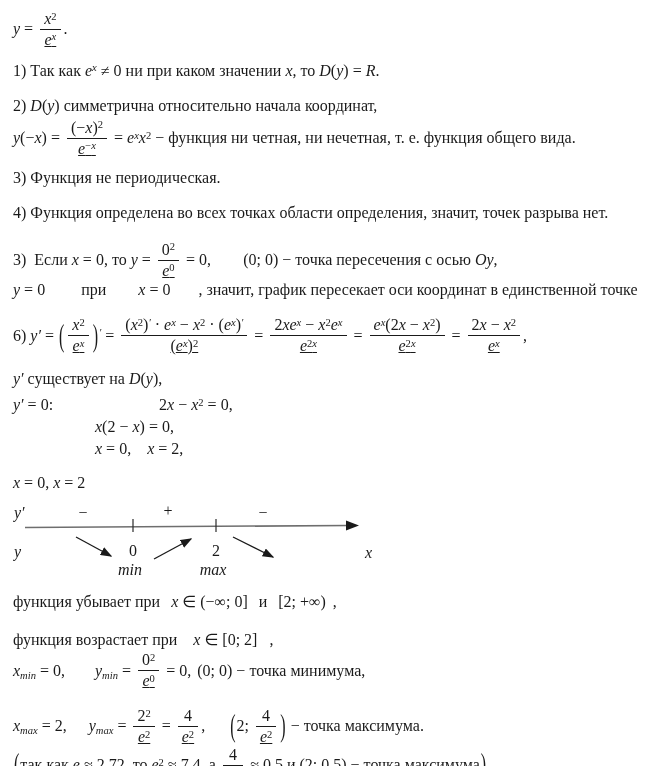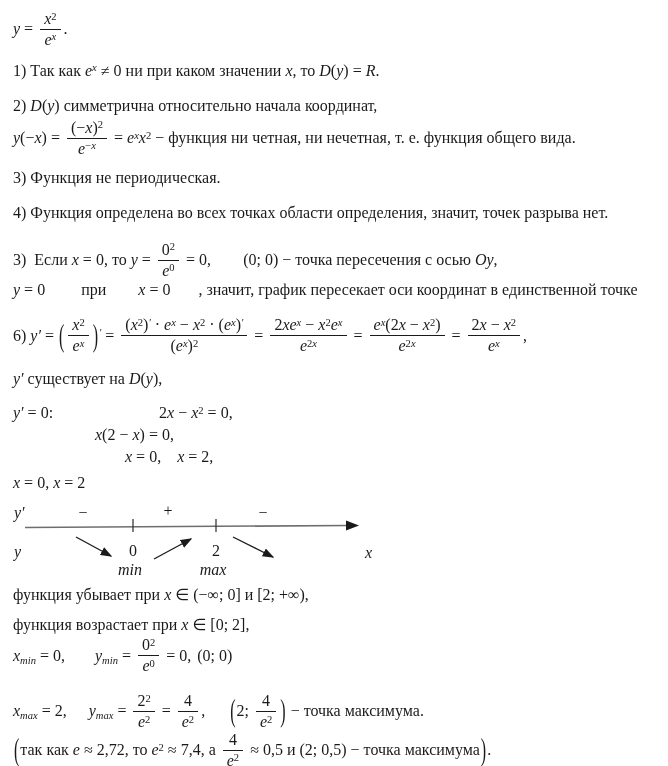--- a/index.html
+++ b/index.html
@@ -10,21 +10,21 @@
   }
   #doc{padding:10px 4px 0 13px;}
   .line{display:flex;align-items:center;line-height:22px;min-height:22px;white-space:nowrap;}
   .txt{white-space:pre;}
   .math{white-space:pre;font-style:italic;}
   .up{font-style:normal;}
   sup{font-size:0.66em;line-height:0;position:relative;top:-0.42em;vertical-align:baseline;}
   sub{font-size:0.66em;line-height:0;position:relative;top:0.28em;vertical-align:baseline;font-style:italic;}
   .frac{display:inline-flex;flex-direction:column;font-style:italic;margin:0 3px;line-height:1.12;}
   .frac .num{display:block;text-align:center;padding:0 4px 1px;border-bottom:1.2px solid #1a1a1a;}
-  .frac .den{display:block;text-align:center;padding:1px 4px 0;}
+  .frac .den{display:block;text-align:center;padding:1px 4px 0;text-decoration:underline;}
   .paren{display:inline-block;font-style:normal;margin:0 1px;transform-origin:center;}
   .diagram{margin-top:3px;}
   svg text{font-family:"Liberation Serif", serif;font-size:16px;fill:#1a1a1a;}
   svg text.it{font-style:italic;}
 </style>
 </head>
 <body>
 
 <div id="doc">
   <div id="lines-before">
@@ -119,34 +119,34 @@
           <span class="den">e<sup>x</sup></span>
         </span>
         <span class="math"><span class="up">,</span></span>
       </div>
       <div class="line" style="margin-top: 13px;">
         <span class="math">y′</span>
         <span class="txt"> существует на </span>
         <span class="math">D<span class="up">(</span>y<span class="up">)</span></span>
         <span class="txt">,</span>
       </div>
-      <div class="line" style="margin-top: 12px; gap: 33px;">
+      <div class="line" style="margin-top: 4px; gap: 33px;">
         <span class="math">y′<span class="up"> = 0:</span></span>
         <span style="display: inline-block; width: 40px;"></span>
         <span class="math"><span class="up">2</span>x<span class="up"> − </span>x<sup><span class="up">2</span></sup><span class="up"> = 0,</span></span>
       </div>
       <div class="line" style="margin-top: 0px; margin-left: 82px;">
         <span class="math">x<span class="up">(2 − </span>x<span class="up">) = 0,</span></span>
       </div>
-      <div class="line" style="margin-top: 0px; margin-left: 112px; align-items: center;">
+      <div class="line" style="margin-top: 0px; margin-left: 82px; align-items: center;">
         <span class="math">x<span class="up"> = 0,</span></span>
         <span style="display: inline-block; width: 16px;"></span>
         <span class="math">x<span class="up"> = 2,</span></span>
       </div>
-      <div class="line" style="margin-top: 4px; align-items: flex-end;">
+      <div class="line" style="margin-top: 12px; align-items: flex-end;">
         <span class="math">x<span class="up"> = 0, </span>x<span class="up"> = 2</span></span>
       </div>
     </div>
 
   <div class="diagram">
     <svg width="420" height="82" viewBox="0 0 420 82">
       <defs>
         <marker id="ah" viewBox="0 0 8 6" refX="7" refY="3" markerWidth="9" markerHeight="7" orient="auto">
           <path d="M0,0 L8,3 L0,6 z" fill="#1a1a1a"></path>
         </marker>
@@ -169,43 +169,44 @@
       <line x1="63" y1="40" x2="98" y2="59" stroke="#1a1a1a" stroke-width="1.3" marker-end="url(#ah)"></line>
       <line x1="141" y1="62" x2="178" y2="42" stroke="#1a1a1a" stroke-width="1.3" marker-end="url(#ah)"></line>
       <line x1="220" y1="40" x2="260" y2="60" stroke="#1a1a1a" stroke-width="1.3" marker-end="url(#ah)"></line>
 
       <text class="it" x="117" y="78" text-anchor="middle">min</text>
       <text class="it" x="200" y="78" text-anchor="middle">max</text>
     </svg>
   </div>
 
   <div id="lines-after">
-      <div class="line" style="margin-top: 1px;">
+      <div class="line" style="margin-top: 8px; gap: 7px;">
         <span class="txt">функция убывает при </span>
         <span class="math">x<span class="up"> ∈ (−∞; 0]</span></span>
         <span class="txt"> и </span>
         <span class="math"><span class="up">[2; +∞)</span></span>
         <span class="txt">,</span>
       </div>
-      <div class="line" style="margin-top: 8px;">
+      <div class="line" style="margin-top: 16px; gap: 12px;">
         <span class="txt">функция возрастает при </span>
         <span class="math">x<span class="up"> ∈ [0; 2]</span></span>
         <span class="txt">,</span>
       </div>
       <div class="line" style="margin-top: 0px;">
         <span class="math">x<sub>min</sub><span class="up"> = 0,</span></span>
         <span style="display: inline-block; width: 30px;"></span>
         <span class="math">y<sub>min</sub><span class="up"> = </span></span>
         <span class="frac">
           <span class="num"><span class="up">0</span><sup><span class="up">2</span></sup></span>
           <span class="den">e<sup><span class="up">0</span></sup></span>
         </span>
         <span class="math"><span class="up"> = 0,</span></span>
         <span style="display: inline-block; width: 6px;"></span>
         <span class="math"><span class="up">(0; 0)</span></span>
+        <span class="txt"> − точка минимума,</span>
       </div>
       <div class="line" style="margin-top: 17px;">
         <span class="math">x<sub>max</sub><span class="up"> = 2,</span></span>
         <span style="display: inline-block; width: 22px;"></span>
         <span class="math">y<sub>max</sub><span class="up"> = </span></span>
         <span class="frac">
           <span class="num"><span class="up">2</span><sup><span class="up">2</span></sup></span>
           <span class="den">e<sup><span class="up">2</span></sup></span>
         </span>
         <span class="math"><span class="up"> = </span></span>

